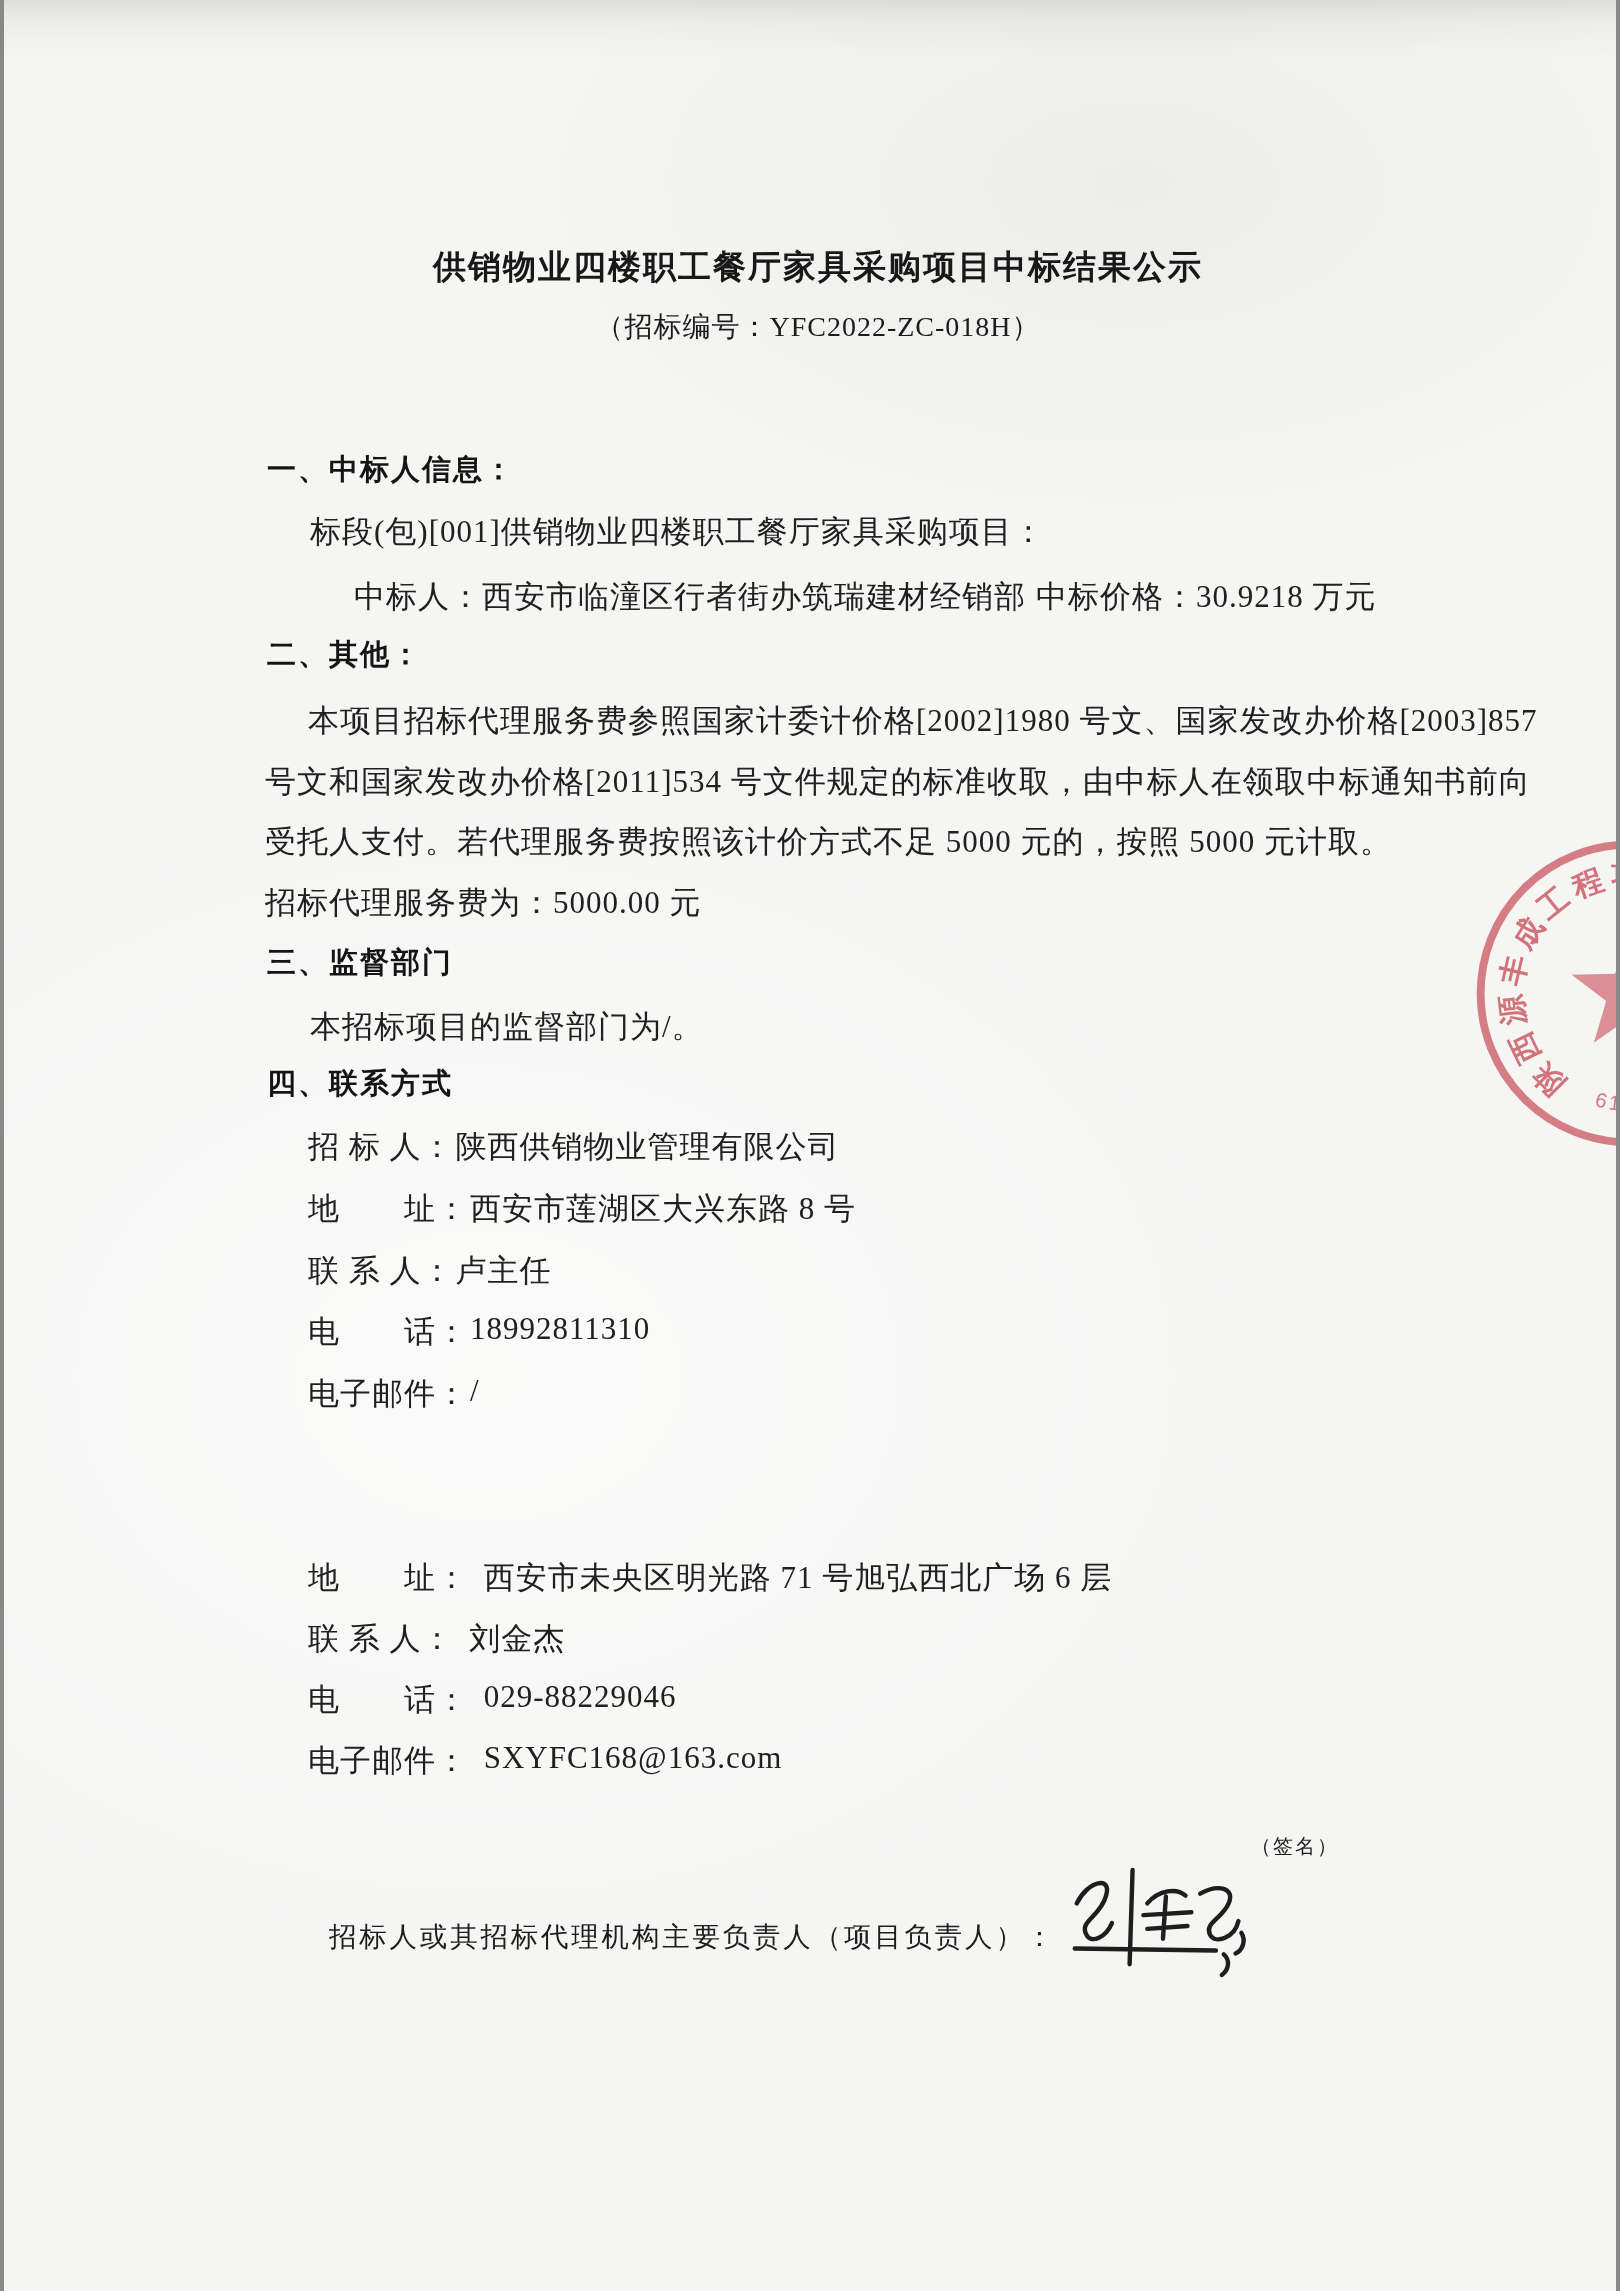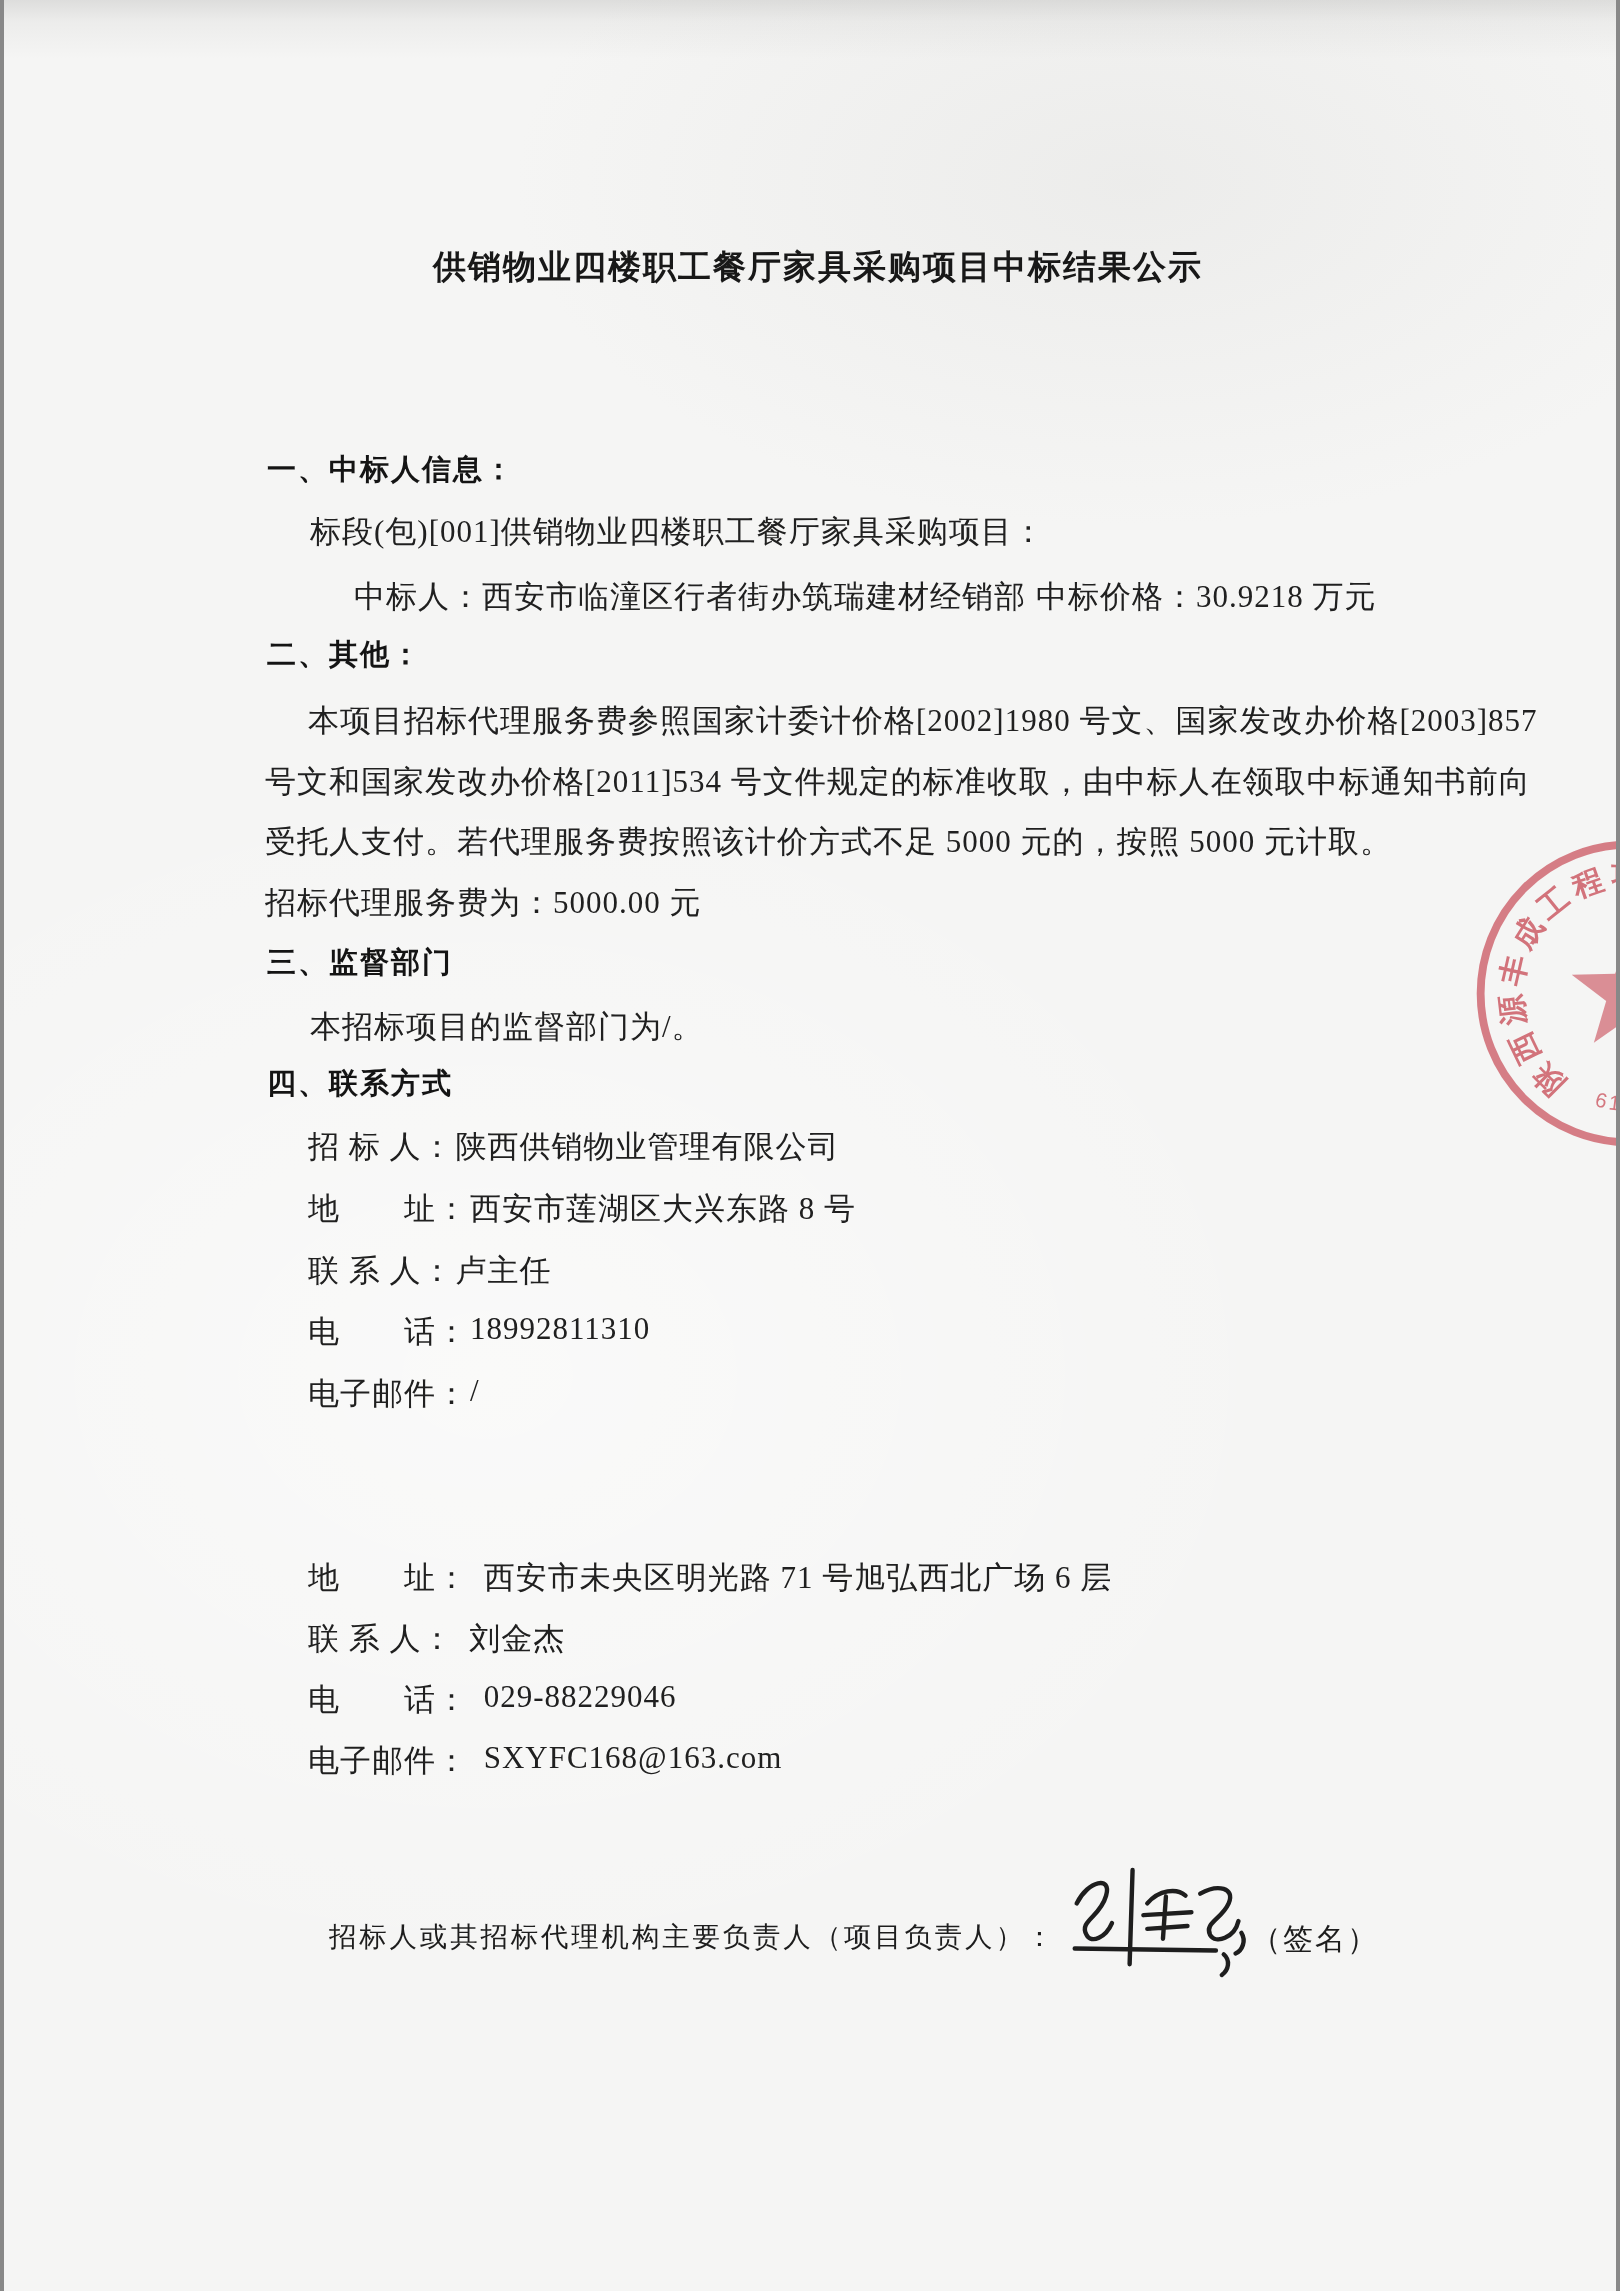--- a/index.html
+++ b/index.html
@@ -48,36 +48,37 @@
   .para.p2{top:761px;}
   .p3{left:261px;top:821px;}
   .fee-line{left:261px;top:882px;}
   .s3-body{left:306px;top:1006px;}
   .contact-row{left:304px;display:flex;}
   .t0{top:1126px;} .t1{top:1188px;} .t2{top:1250px;} .t3{top:1311px;} .t4{top:1373px;}
   .a0{top:1497px;} .a1{top:1557px;} .a2{top:1618px;} .a3{top:1679px;} .a4{top:1740px;}
   .contact-row .value{margin-left:2px;}
   .contact-row.gapped .value{margin-left:15.7px;}
   .sig-label{left:325px;top:1919px;font-size:27.4px;letter-spacing:2.9px;}
-  .sig-suffix{left:1247px;top:1919px;font-size:30px;letter-spacing:2px;}
+  .sig-suffix{left:1247px;top:1833px;font-size:20px;letter-spacing:2px;}
   .sig-svg{position:absolute;left:1057px;top:1862px;}
   .sig-svg path{stroke:#1e1e1e;stroke-width:4.5;fill:none;stroke-linecap:round;stroke-linejoin:round;}
   .stamp-svg{position:absolute;left:1459px;top:827px;}
   .stamp-ring{fill:none;stroke-width:8;opacity:.72;}
   .stamp-arc-text{font-family:"Liberation Sans","DejaVu Sans",sans-serif;font-size:31px;font-weight:700;letter-spacing:6px;opacity:.78;}
   .stamp-num{font-family:"Liberation Sans","DejaVu Sans",sans-serif;font-size:21px;letter-spacing:3px;opacity:.75;}
   .stamp-star{opacity:.62;}
 </style>
 </head>
 <body>
 
 <div class="page">
   <div class="scan-top"></div>
 
   <div class="abs doc-title">供销物业四楼职工餐厅家具采购项目中标结果公示</div>
+  <div class="abs doc-subtitle">（招标编号：YFC2022-ZC-018H）</div>
 
   <div class="abs h-sec h1">一、中标人信息：</div>
   <div class="abs body-text lot-line">标段(包)[001]供销物业四楼职工餐厅家具采购项目：</div>
   <div class="abs body-text winner-line">
     <span>中标人：</span><span>西安市临潼区行者街办筑瑞建材经销部</span>
   </div>
   <div class="abs body-text price-line">
     <span>中标价格：</span><span>30.9218 万元</span>
   </div>
 

